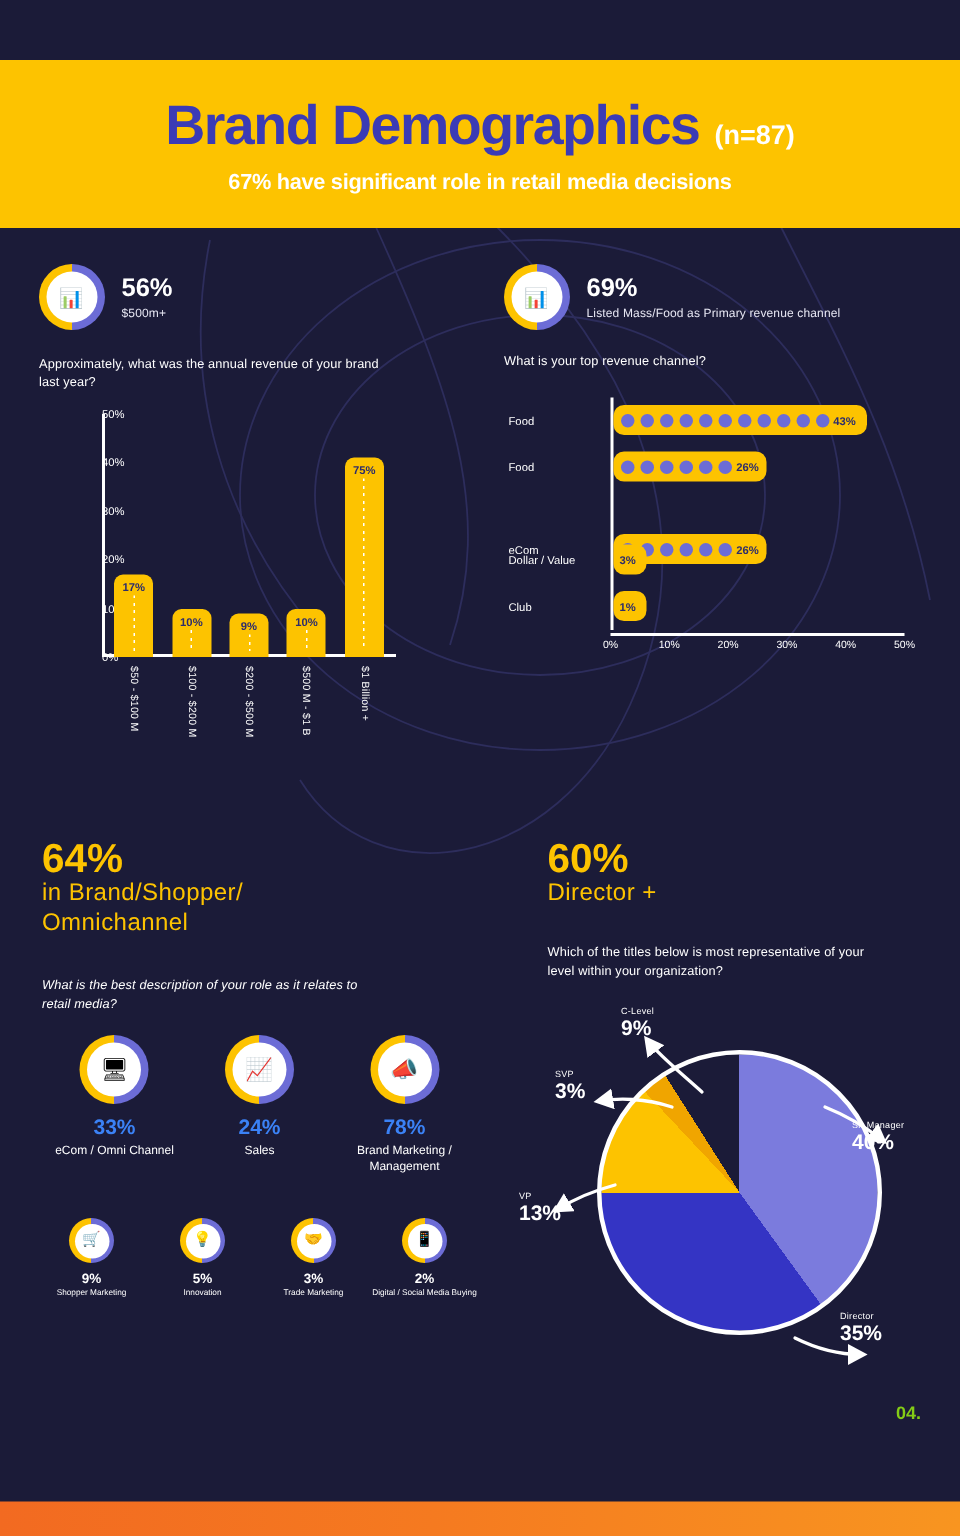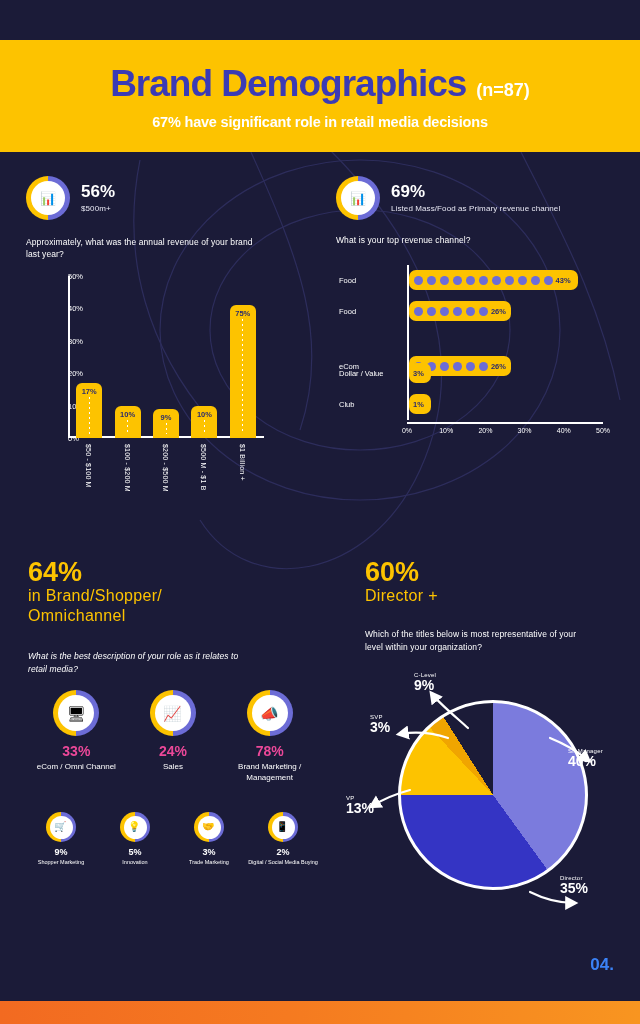--- a/index.html
+++ b/index.html
@@ -80,34 +80,34 @@
   .hc-xaxis { position:absolute; left:72px; top:157px; width:196px; height:1.5px; background:#ffffff; }
   .hc-xtick { position:absolute; top:162px; font-size:7px; color:#ffffff; transform:translateX(-50%); }
 
   
   .big-yellow-num { font-size:27px; font-weight:bold; color:#FDC300; line-height:1.05; }
   .big-yellow-txt { font-size:16px; color:#FDC300; line-height:1.25; letter-spacing:0.3px; }
 
   
   .role-row { position:absolute; display:flex; z-index:2; }
   .role-item { display:flex; flex-direction:column; align-items:center; }
-  .role-pct { font-size:14px; font-weight:bold; color:#ec4899; margin-top:7px; }
+  .role-pct { font-size:14px; font-weight:bold; color:#3b82f6; margin-top:7px; }
   .role-lbl { font-size:8px; color:#ffffff; text-align:center; margin-top:3px; line-height:1.35; }
   .role-pct-sm { font-size:9px; font-weight:bold; color:#ffffff; margin-top:5px; }
   .role-lbl-sm { font-size:5.5px; color:#ffffff; text-align:center; margin-top:2px; line-height:1.4; }
 
   
   .pie-wrap { position:absolute; left:398px; top:700px; width:190px; height:190px; z-index:2; }
   .pie { width:190px; height:190px; border-radius:50%; border:3px solid #ffffff; }
   .pie-lbl { position:absolute; z-index:3; }
   .pie-lbl .pl-name { font-size:6px; color:#ffffff; letter-spacing:0.2px; }
   .pie-lbl .pl-val { font-size:14px; font-weight:bold; color:#ffffff; line-height:1.1; }
 
   
-  .pagenum { position:absolute; right:26px; top:955px; font-size:17px; font-weight:bold; color:#3b82f6; z-index:3; }
+  .pagenum { position:absolute; right:26px; top:935px; font-size:12px; font-weight:bold; color:#84cc16; z-index:3; }
   .footbar { position:absolute; left:0; top:1001px; width:640px; height:23px; z-index:3;
     background:linear-gradient(90deg,#f26a21 0%,#f57a20 45%,#f89520 100%); }
   .topbar { position:absolute; left:0; top:0; width:640px; height:40px; background:#1b1b38; z-index:3;}
 </style>
 </head>
 <body>
 
 <div class="page">
 
   <svg class="bg-swirl" viewBox="0 0 640 1024">

